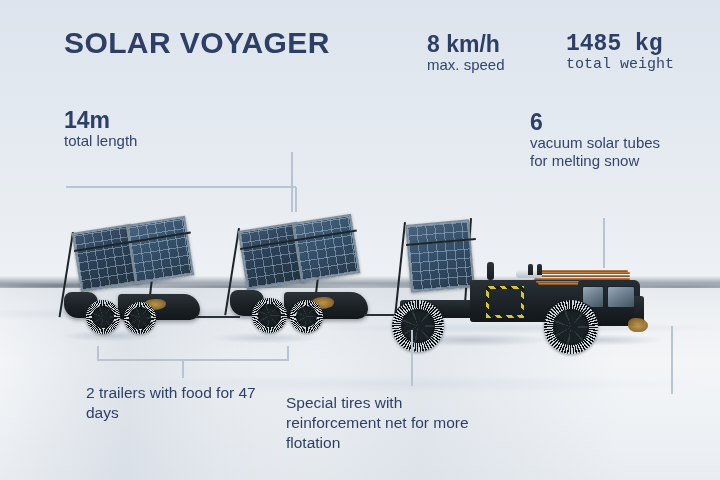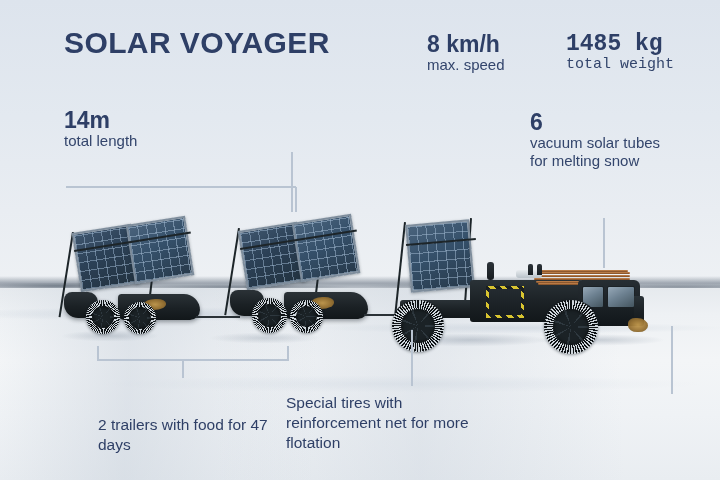--- a/index.html
+++ b/index.html
@@ -352,16 +352,16 @@
     <div class="big">1485 kg</div>
     <div class="sub">total weight</div>
   </div>
 
 
   <div class="stat" style="left:530px; top:110px; width:140px;">
     <div class="big">6</div>
     <div class="sub">vacuum solar tubes for melting snow</div>
   </div>
 
-  <div class="caption" style="left:98px; top:383px; width:190px;margin-top:32px;">2 trailers with food for 47 days</div>
+  <div class="caption" style="left:86px; top:383px; width:190px;">2 trailers with food for 47 days</div>
   <div class="caption" style="left:286px; top:393px; width:190px;">Special tires with reinforcement net for more flotation</div>
 
 </div>
 
 </body></html>

